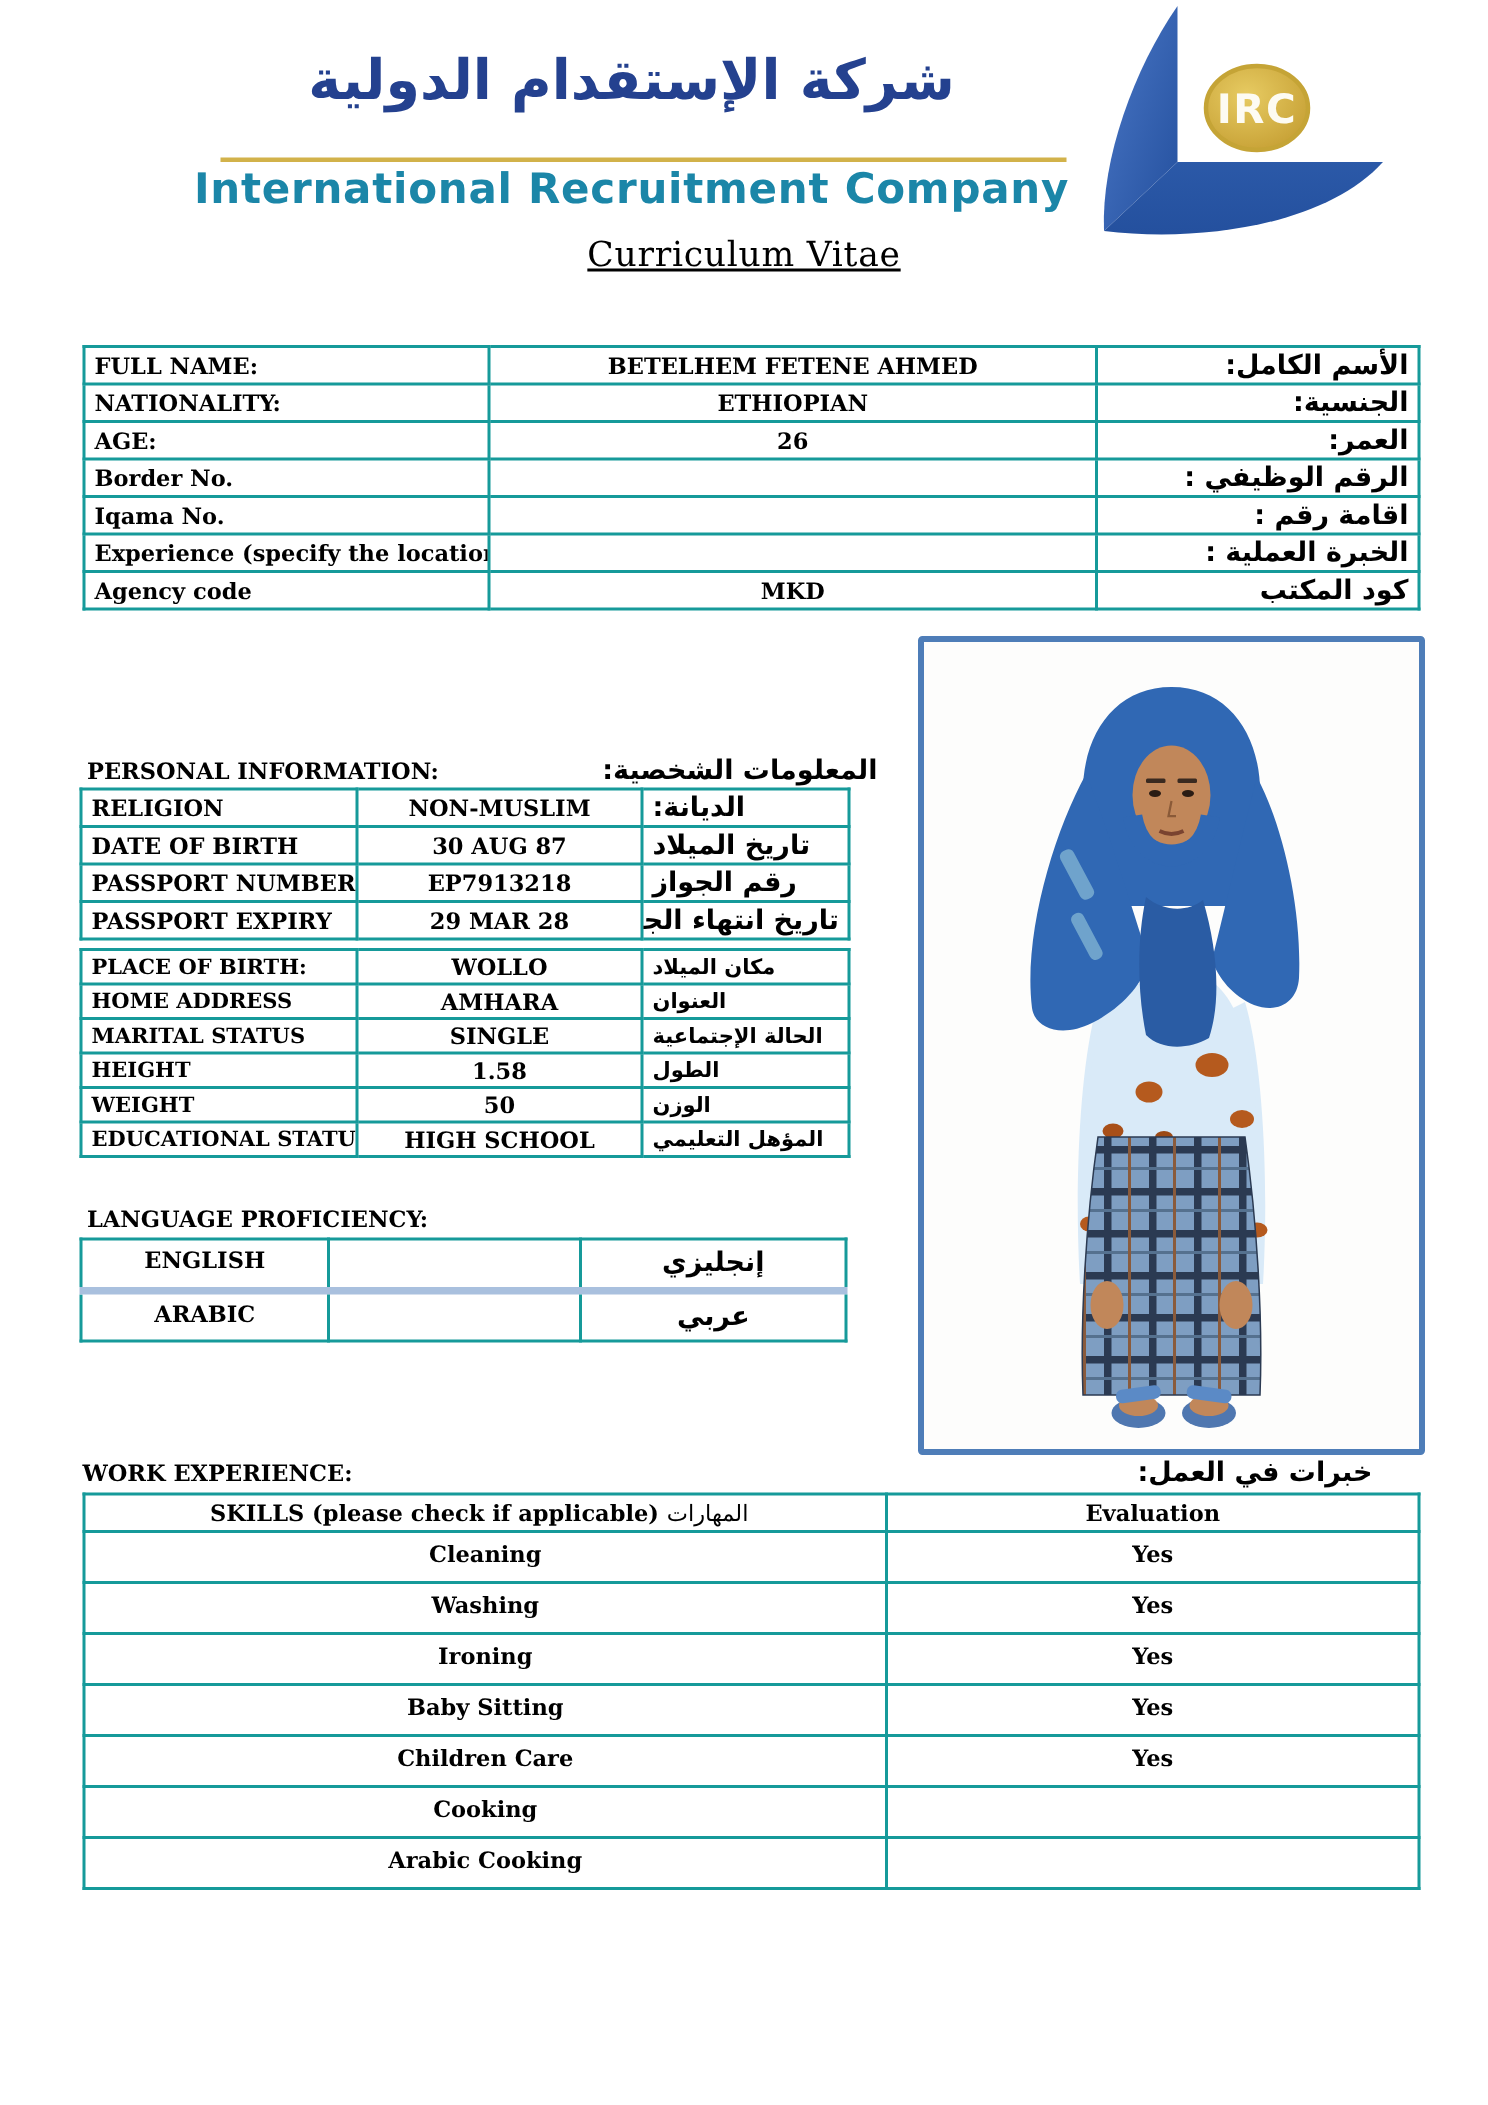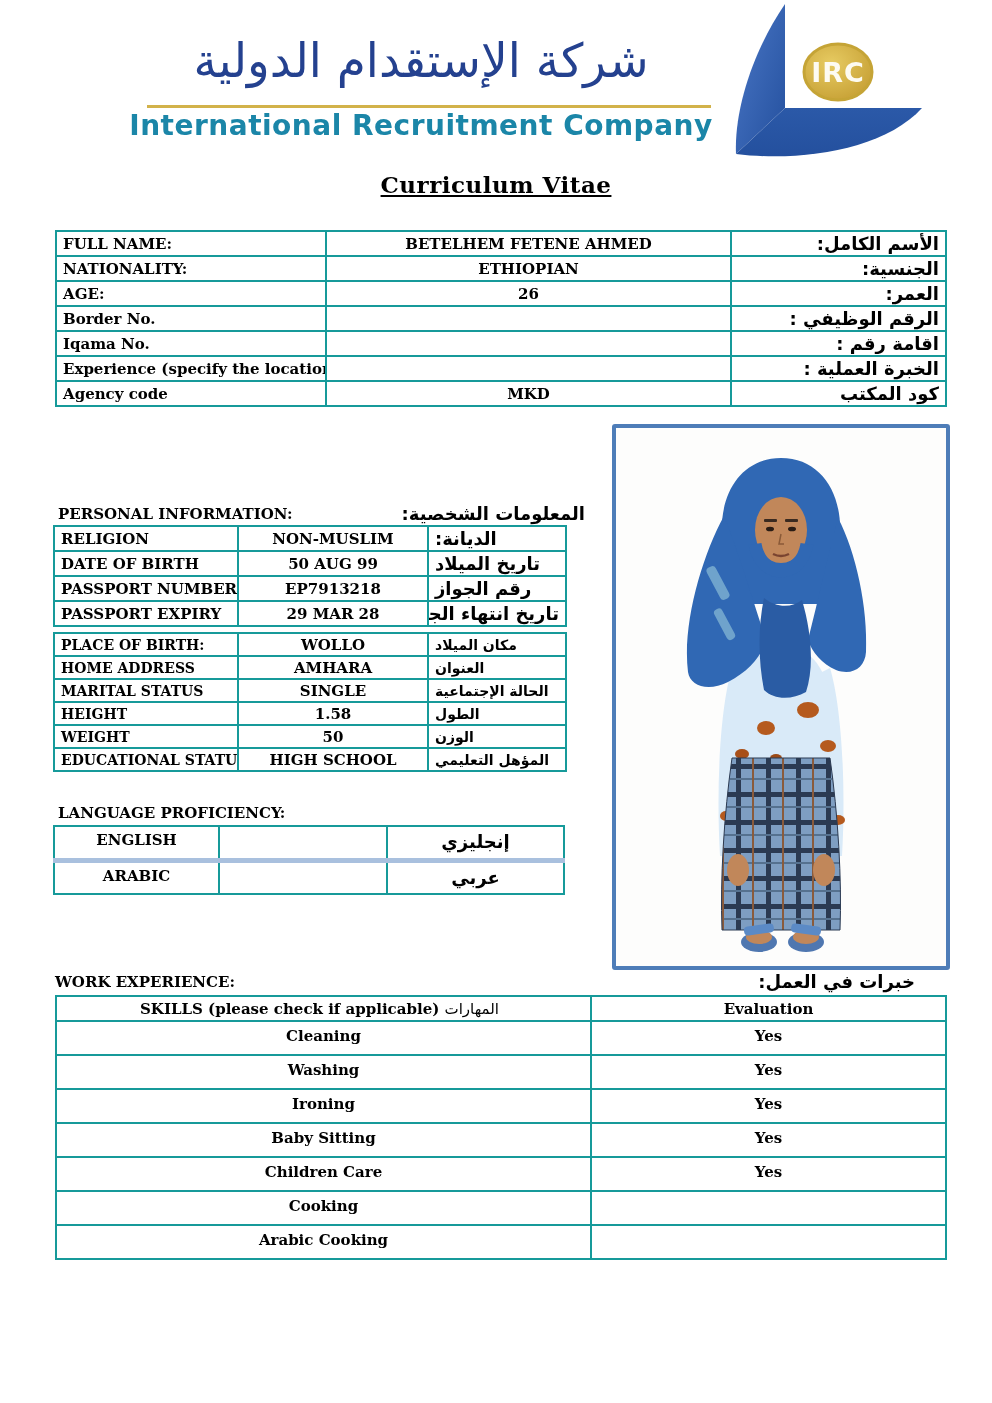--- a/index.html
+++ b/index.html
@@ -4,34 +4,34 @@
 <style>
   * { margin:0; padding:0; box-sizing:border-box; }
   html,body { background:#ffffff; }
   .page {
     position:relative; width:992px; height:1403px; background:#ffffff;
     font-family:"DejaVu Serif", serif; color:#000; overflow:hidden;
   }
   
   .brand-ar {
     position:absolute; left:128px; top:26px; width:586px; text-align:center;
-    font-family:"DejaVu Sans", sans-serif; font-weight:normal; font-size:47px;
+    font-family:"DejaVu Sans", sans-serif; font-weight:bold; font-size:37px;
     color:#24418F; direction:rtl; line-height:1.5;
   }
   .brand-rule { position:absolute; left:147px; top:105px; width:564px; height:3px; background:#D2B24A; }
   .brand-en {
     position:absolute; left:128px; top:109px; width:586px; text-align:center;
     font-family:"DejaVu Sans", sans-serif; font-weight:bold; font-size:28px;
     color:#1B86A8; letter-spacing:0.5px;
   }
   .logo { position:absolute; left:722px; top:2px; }
   
   .title {
-    position:absolute; left:0; top:171px; width:992px; text-align:center;
-    font-size:23px; font-weight:bold; text-decoration:underline; letter-spacing:0.5px;
+    position:absolute; left:0; top:157px; width:992px; text-align:center;
+    font-size:23px; font-weight:normal; text-decoration:underline; letter-spacing:0.5px;
   }
   
   table { border-collapse:collapse; position:absolute; table-layout:fixed; background:#fff; }
   td, th { border:2px solid #169A9A; font-weight:bold; font-size:15px; padding:1px 6px; overflow:hidden; white-space:nowrap; }
   .c { text-align:center; }
   .l { text-align:left; }
   .rr { text-align:right; }
   .ar { font-family:"DejaVu Sans", sans-serif; direction:rtl; font-size:18px; }
   
   .main-table { left:55px; top:230px; width:890px; }
@@ -217,21 +217,21 @@
         <col style="width:138px">
       </colgroup>
     <tbody>
         <tr>
       <td class="l">RELIGION</td>
       <td class="c">NON-MUSLIM</td>
       <td class="l ar">الديانة:</td>
     </tr>
     <tr>
       <td class="l">DATE OF BIRTH</td>
-      <td class="c">50 AUG 99</td>
+      <td class="c">30 AUG 87</td>
       <td class="l ar">تاريخ الميلاد</td>
     </tr>
     <tr>
       <td class="l">PASSPORT NUMBER</td>
       <td class="c">EP7913218</td>
       <td class="l ar">رقم الجواز</td>
     </tr>
     <tr>
       <td class="l">PASSPORT EXPIRY</td>
       <td class="c">29 MAR 28</td>

